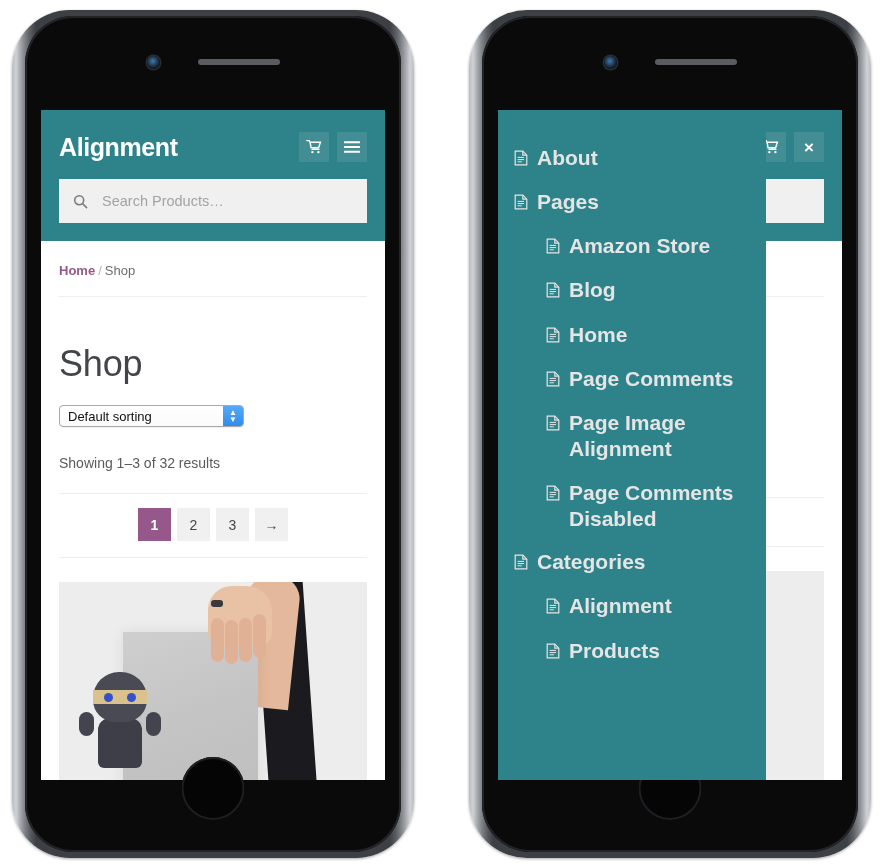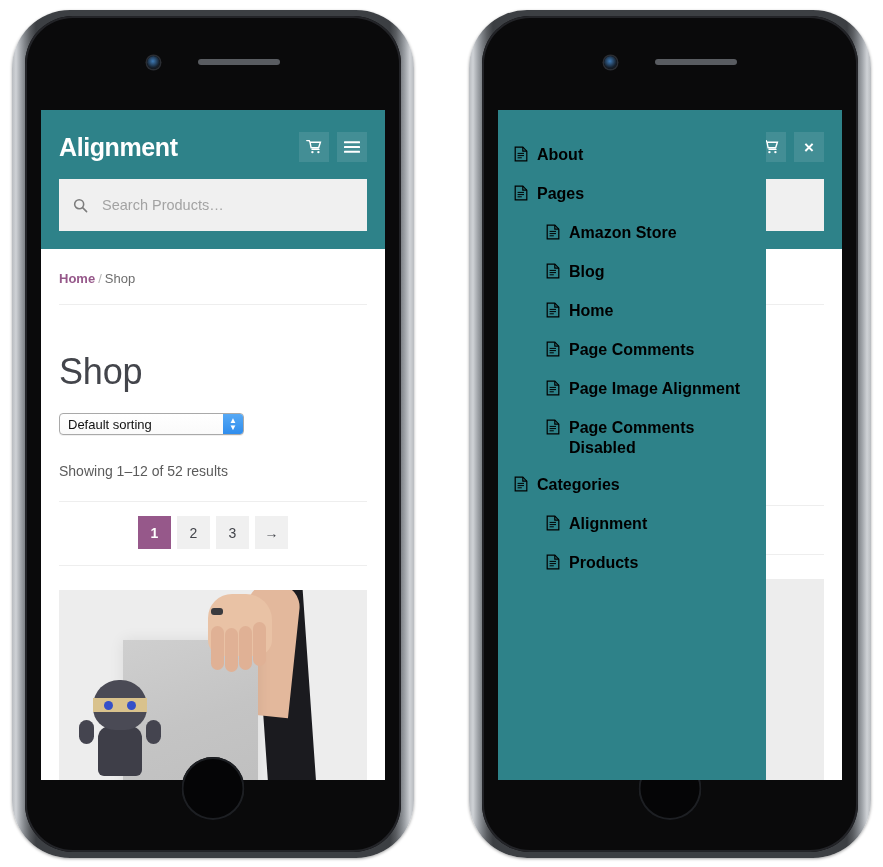--- a/index.html
+++ b/index.html
@@ -117,21 +117,21 @@
     width: 30px; height: 30px;
     background: rgba(255,255,255,.10);
     display: flex; align-items: center; justify-content: center;
     color: #ffffff;
   }
   .hbtn svg { display: block; }
 
   .searchbar {
     margin-top: 17px;
     background: #f0f0f0;
-    height: 52px;
+    height: 44px;
     display: flex;
     align-items: center;
     padding: 0 14px;
   }
   .search-icon { color: #7d7d7d; margin-right: 12px; display:flex; }
   .search-input {
     border: 0; outline: 0; background: transparent;
     font-family: "Liberation Sans", sans-serif;
     font-size: 14.5px;
     color: #333;
@@ -316,22 +316,22 @@
     z-index: 20;
     padding: 26px 0 0 0;
     overflow: hidden;
     box-sizing: border-box;
   }
   .menu-list { list-style: none; margin: 0; padding: 0; }
   .menu-item {
     display: flex;
     align-items: flex-start;
     gap: 9px;
-    color: #000000;
-    font-size: 16px;
+    color: #e5e5e5;
+    font-size: 21px;
     font-weight: bold;
     line-height: 1.25;
     padding: 8.5px 16px;
     text-decoration: none;
   }
   .menu-item.level-2 { padding-left: 48px; }
   .menu-item .doc-icon { flex: 0 0 auto; margin-top: 1px; }
 </style>
 </head>
 <body>
@@ -391,21 +391,21 @@
           <div class="sorting-select">
             <select class="ordering">
               <option>Default sorting</option>
             </select>
             <span class="stepper">
               <span>▲</span>
                 <span>▼</span>
             </span>
           </div>
 
-          <p class="result-count">Showing 1–12 of 52 results</p>
+          <p class="result-count">Showing 1–3 of 32 results</p>
 
           <div class="pagination">
             <a class="page-num current" href="#">1</a>
             <a class="page-num" href="#">2</a>
             <a class="page-num" href="#">3</a>
             <a class="page-num" href="#">→</a>
           </div>
 
           <div class="product-card">
             <div class="product-thumb">

